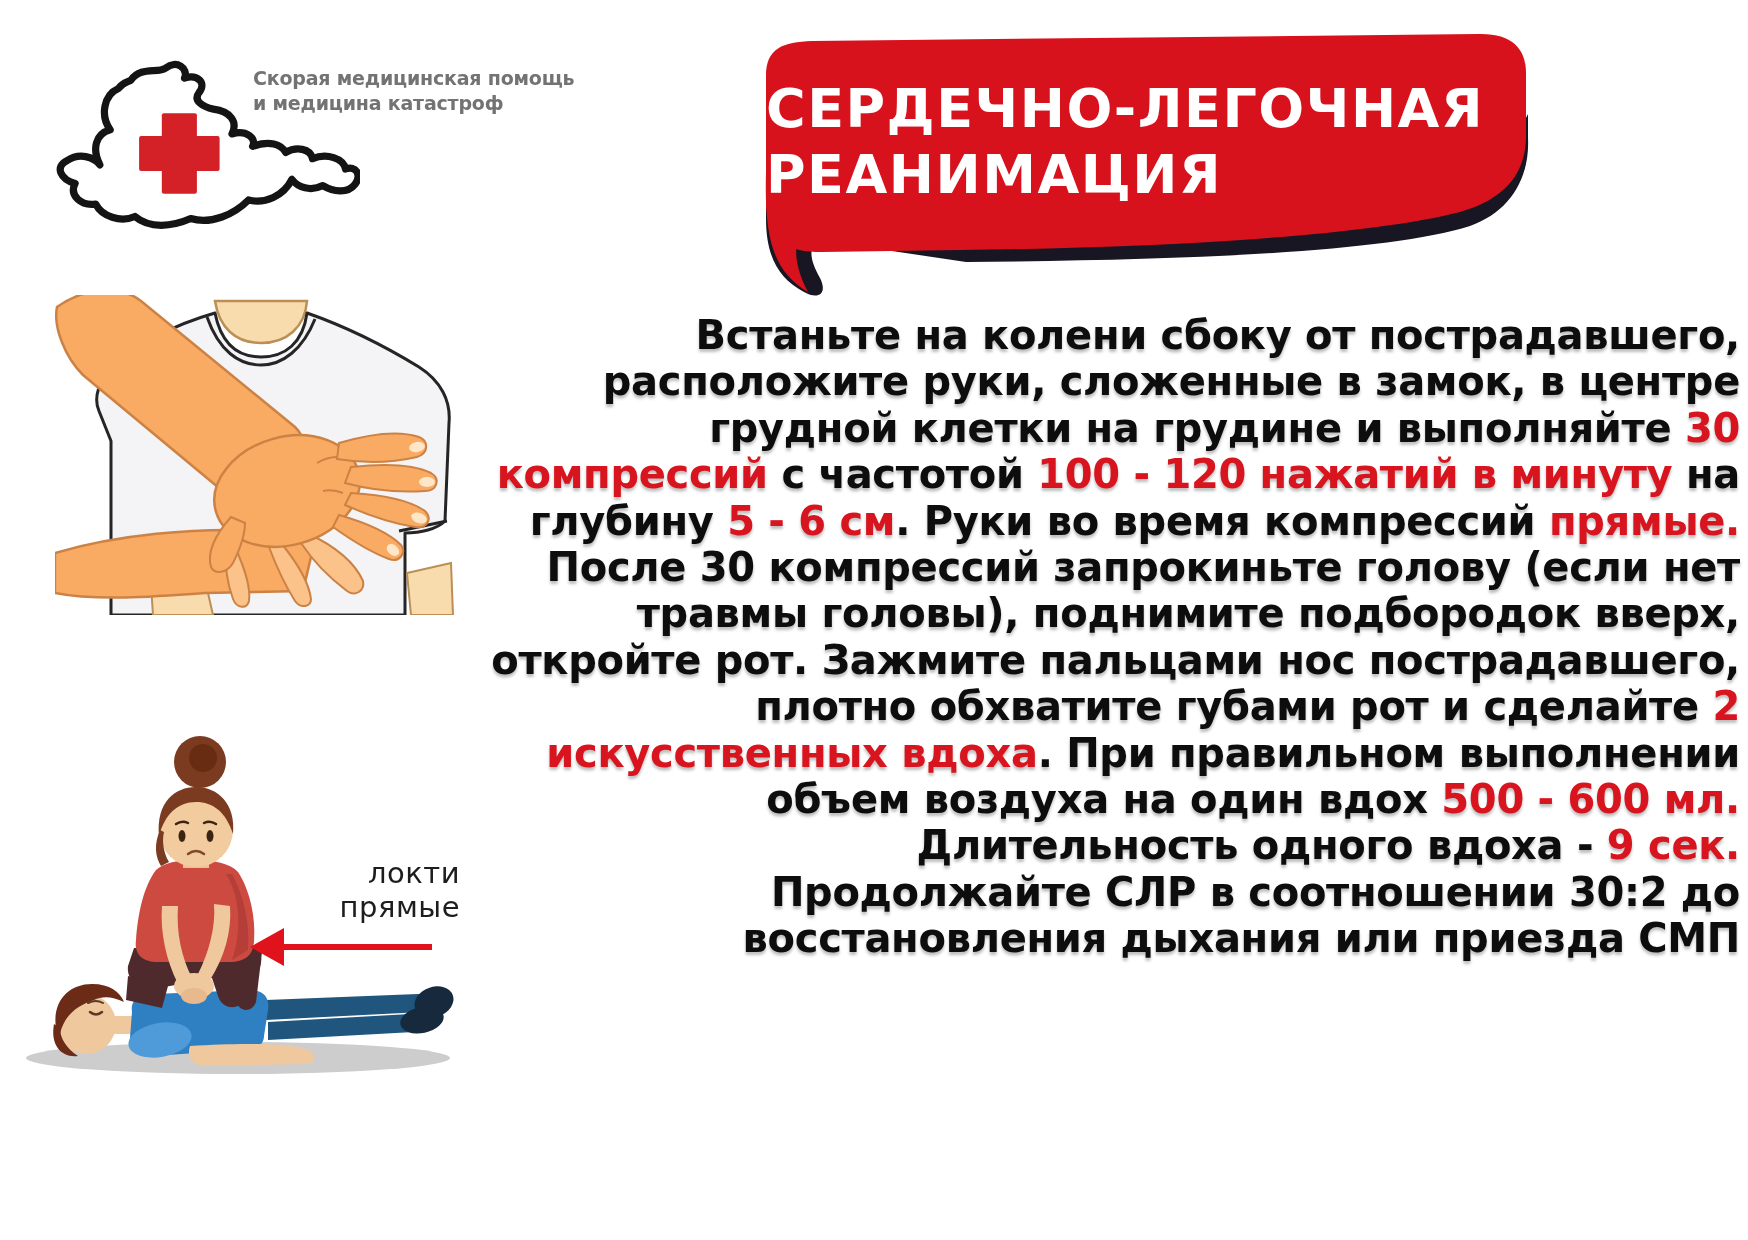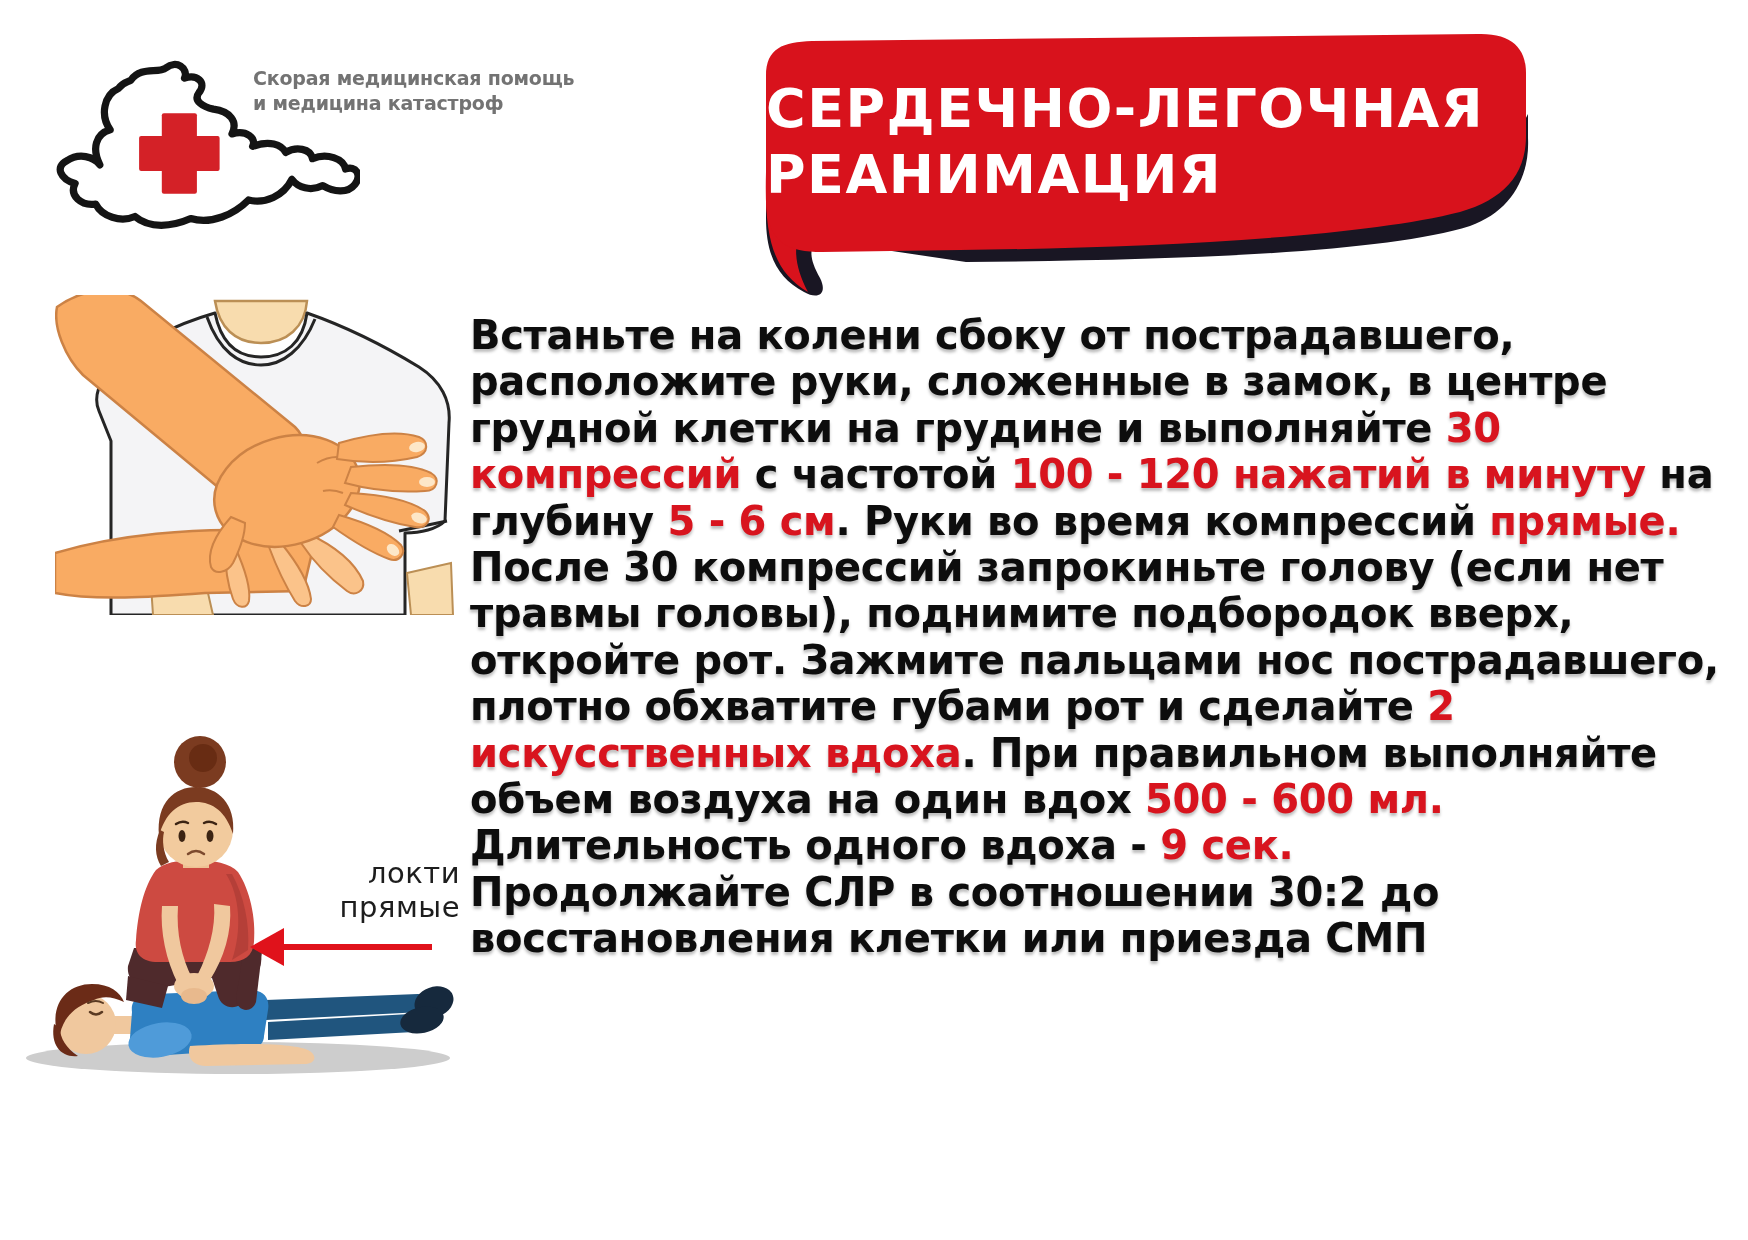--- a/index.html
+++ b/index.html
@@ -30,21 +30,21 @@
   .fill-bshadow{fill:var(--banner-shadow)}
 
   
   .illus-chest{position:absolute;left:55px;top:295px;width:410px;height:320px}
   .illus-scene{position:absolute;left:10px;top:690px;width:460px;height:400px}
 
   .elbows-label{position:absolute;left:280px;top:856px;width:180px;text-align:right;
     font-size:29px;line-height:34px;color:#1d1d1d;letter-spacing:0.5px}
 
   
-  .main-text{position:absolute;left:470px;top:312px;width:1270px;text-align:left}
+  .main-text{position:absolute;left:470px;top:312px;width:1270px;text-align:right}
   .tline{white-space:nowrap;font-weight:bold;font-size:40px;line-height:46.4px;
     color:var(--text-black);letter-spacing:-0.3px;
     text-shadow:0 3px 3px rgba(40,40,40,.30)}
   .tline .red{color:var(--accent-red)}
 </style>
 </head>
 <body>
 
 <div class="page">
 
@@ -191,20 +191,20 @@
   <div class="main-text">
       <div class="tline"><span>Встаньте на колени сбоку от пострадавшего,</span></div>
       <div class="tline"><span>расположите руки, сложенные в замок, в центре</span></div>
       <div class="tline"><span>грудной клетки на грудине и выполняйте </span><span class="red">30</span></div>
       <div class="tline"><span class="red">компрессий</span><span> с частотой </span><span class="red">100 - 120 нажатий в минуту</span><span> на</span></div>
       <div class="tline"><span>глубину </span><span class="red">5 - 6 см</span><span>. Руки во время компрессий </span><span class="red">прямые.</span></div>
       <div class="tline"><span>После 30 компрессий запрокиньте голову (если нет</span></div>
       <div class="tline"><span>травмы головы), поднимите подбородок вверх,</span></div>
       <div class="tline"><span>откройте рот. Зажмите пальцами нос пострадавшего,</span></div>
       <div class="tline"><span>плотно обхватите губами рот и сделайте </span><span class="red">2</span></div>
-      <div class="tline"><span class="red">искусственных вдоха</span><span>. При правильном выполняйте</span></div>
+      <div class="tline"><span class="red">искусственных вдоха</span><span>. При правильном выполнении</span></div>
       <div class="tline"><span>объем воздуха на один вдох </span><span class="red">500 - 600 мл.</span></div>
       <div class="tline"><span>Длительность одного вдоха - </span><span class="red">9 сек.</span></div>
       <div class="tline"><span>Продолжайте СЛР в соотношении 30:2 до</span></div>
-      <div class="tline"><span>восстановления клетки или приезда СМП</span></div>
+      <div class="tline"><span>восстановления дыхания или приезда СМП</span></div>
     </div>
 
 </div>
 
 </body></html>

